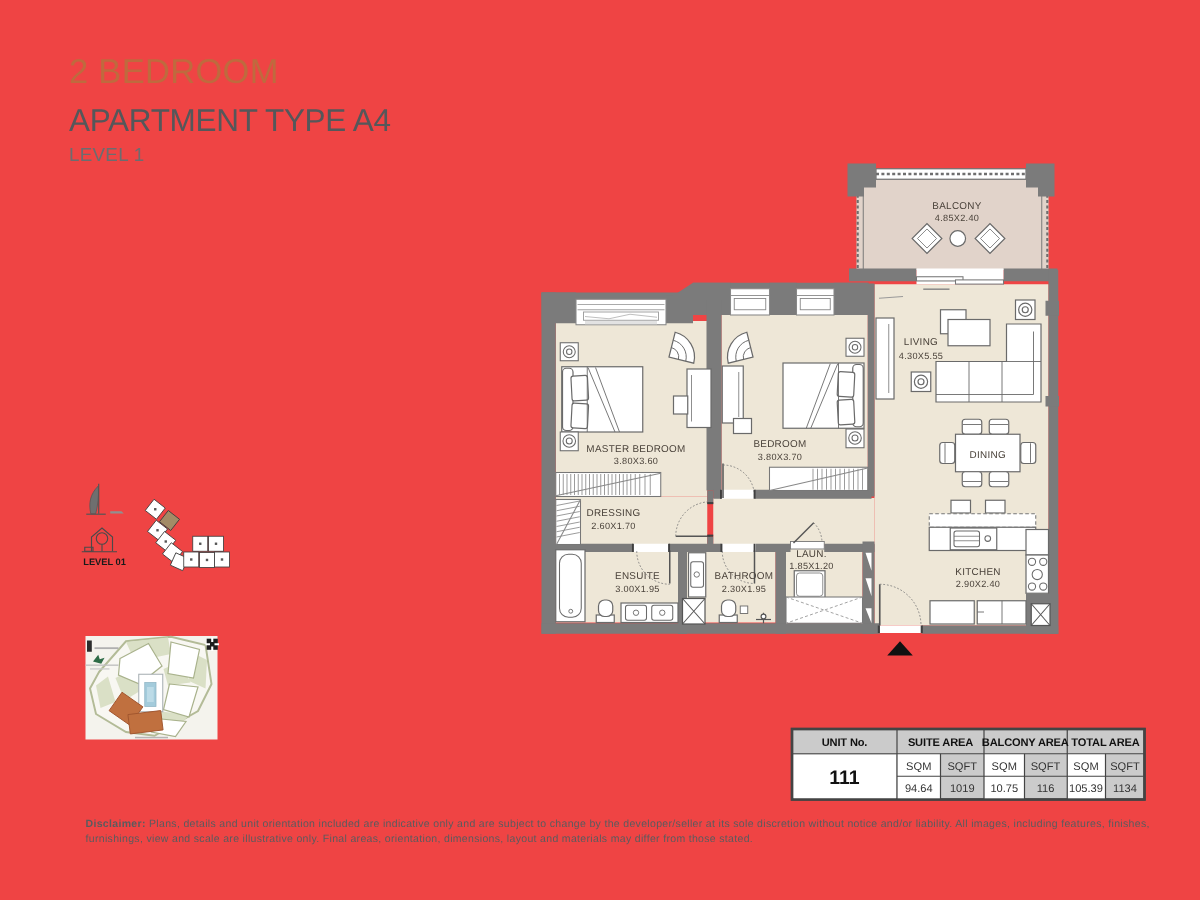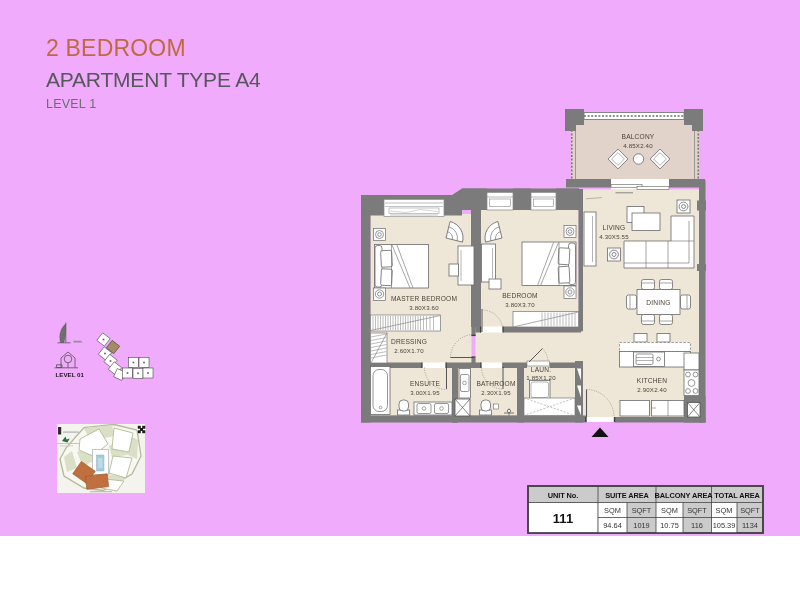--- a/index.html
+++ b/index.html
@@ -1,16 +1,16 @@
 <!DOCTYPE html>
 <html><head>
 <meta charset="utf-8">
 <style>
 html,body{margin:0;padding:0;background:#ffffff;}
-#page{position:relative;width:800px;height:536px;background:#f0abfc;overflow:hidden;
+#page{position:relative;width:800px;height:600px;background:#ef4444;overflow:hidden;
 font-family:"Liberation Sans", sans-serif;}
 svg{position:absolute;top:0;left:0;}
 </style>
 </head>
 <body>
 <div id="page">
 <svg width="800" height="600" viewBox="0 0 800 600">
 
 <text x="46" y="55.5" font-size="23" letter-spacing="0.2" fill="#bf6a3e" font-weight="500">2 BEDROOM</text>
 

